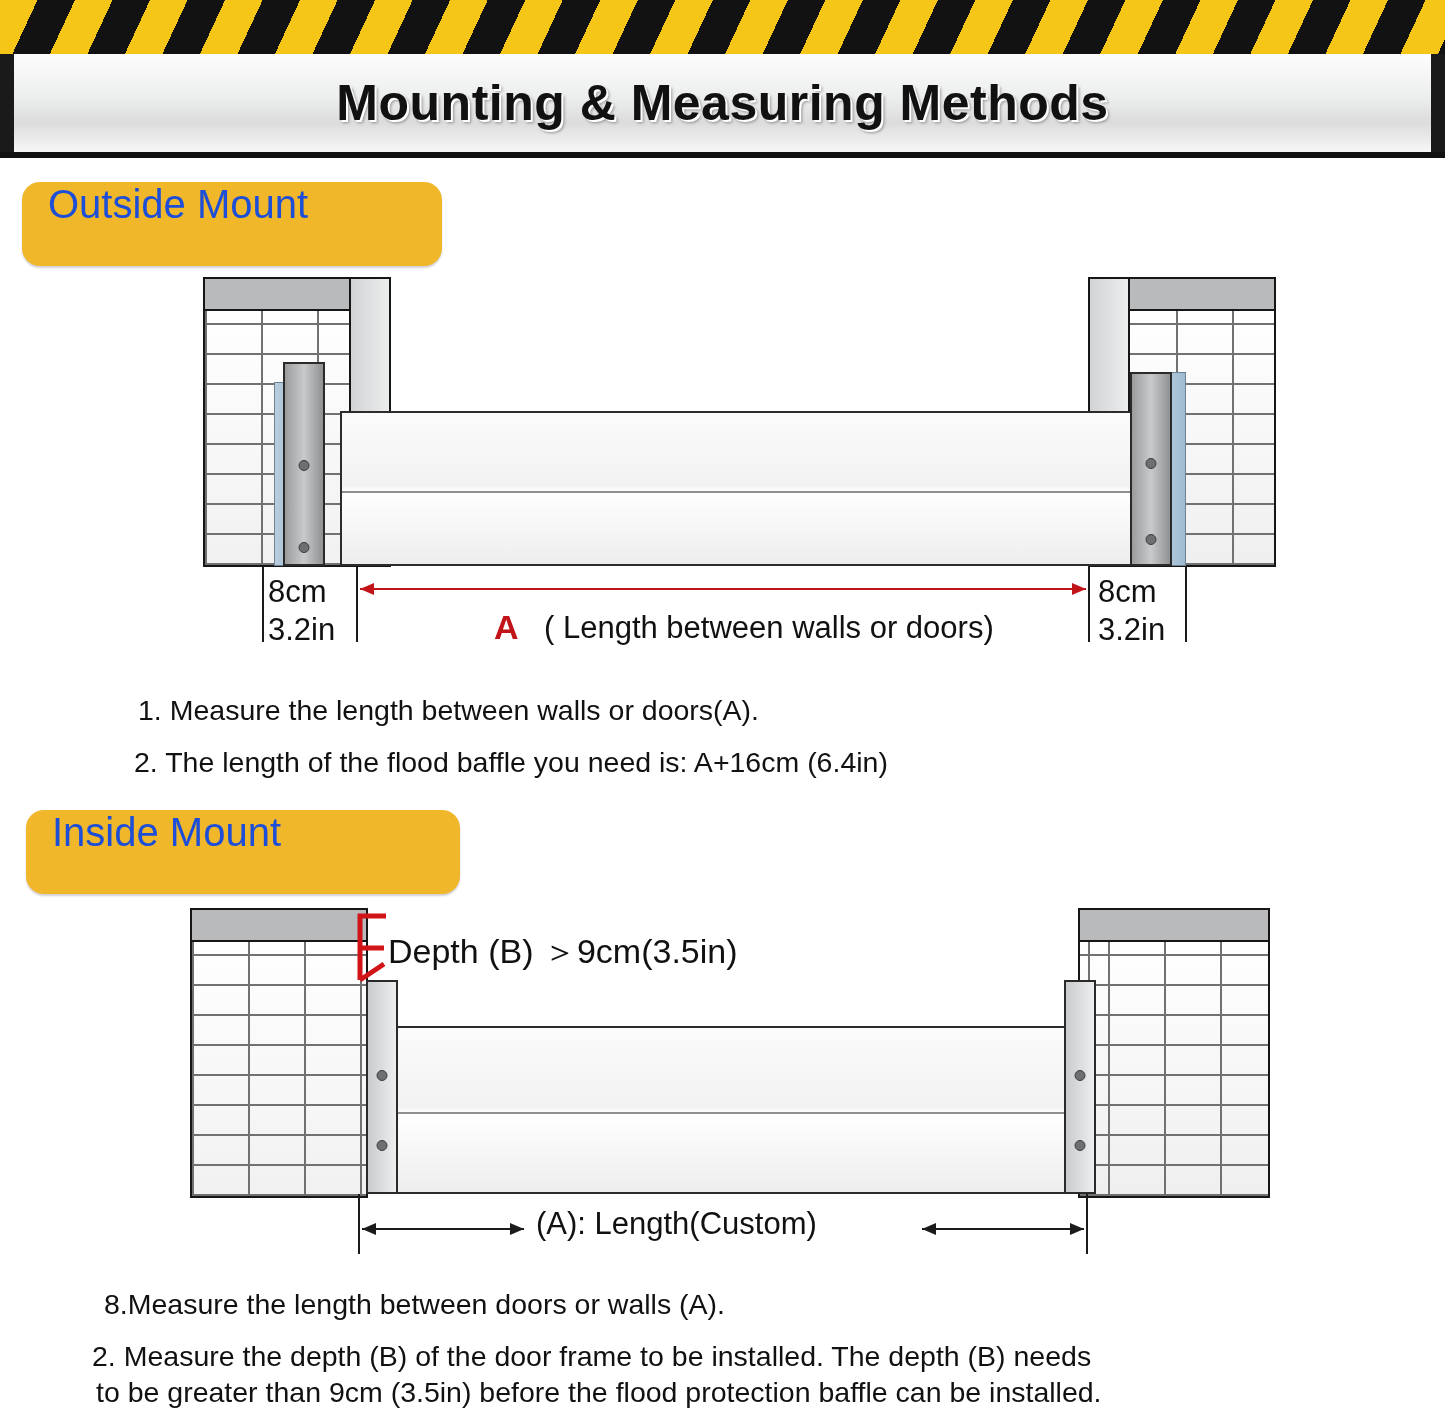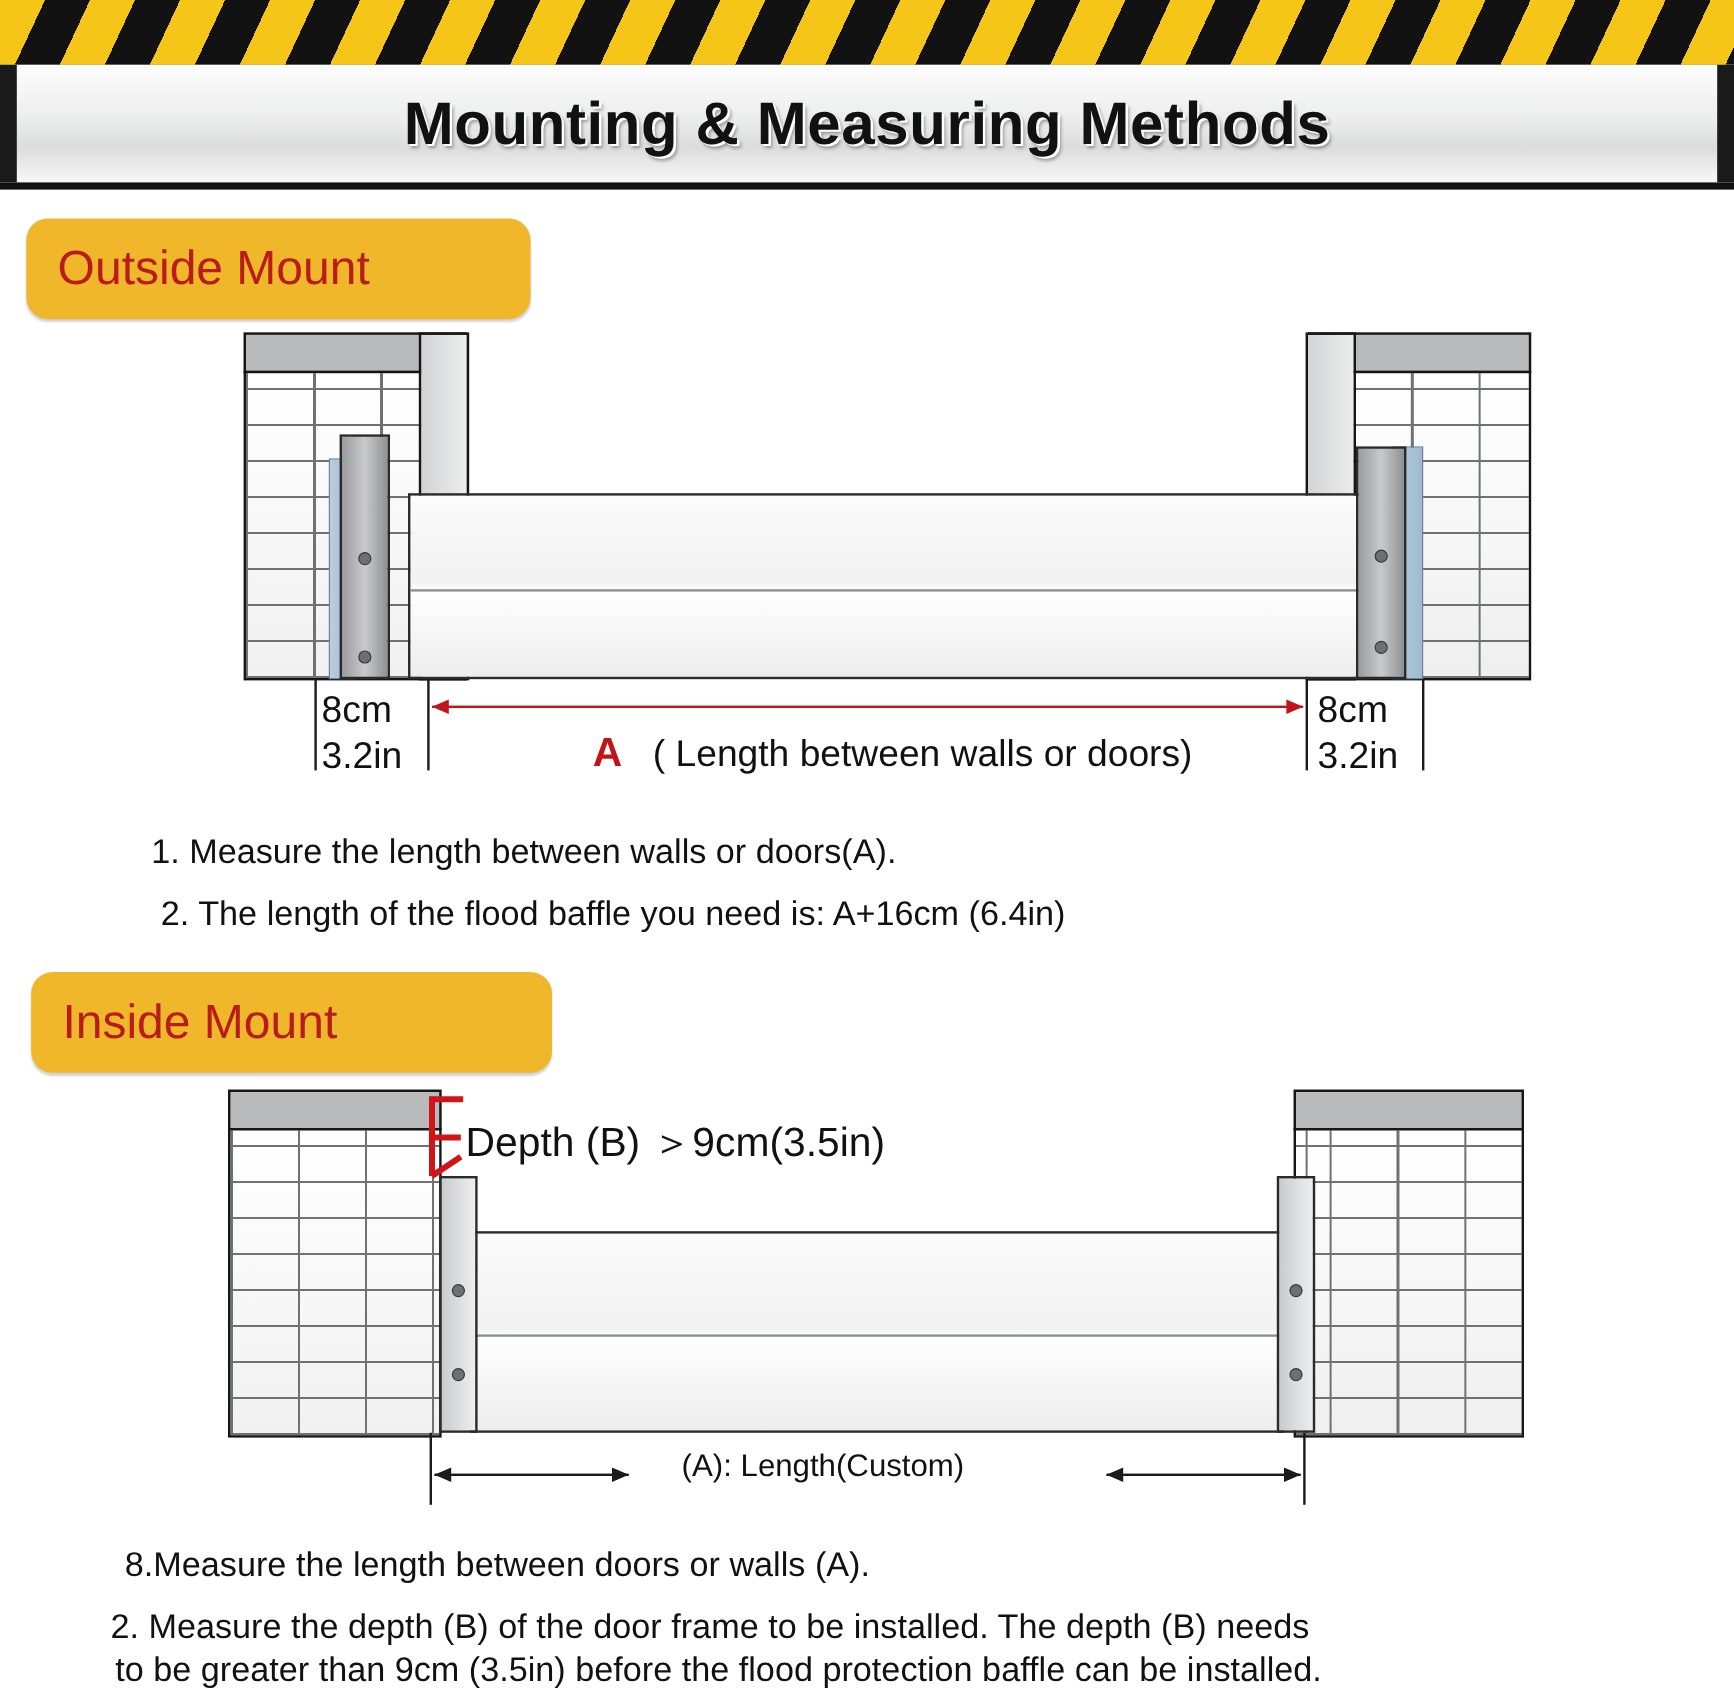--- a/index.html
+++ b/index.html
@@ -39,24 +39,24 @@
   }
   .header-edge-l{left:0;}
   .header-edge-r{right:0;}
 
   
   .badge{
     position:absolute;
     background:#f0b72a;
     border-radius:18px;
     box-shadow:0 2px 2px rgba(0,0,0,.18);
-    display:flex;align-items:center;
+    display:flex;align-items:flex-start;
     padding:0 26px;
     font-size:40px;
-    color:#b91c1c;
+    color:#1d4ed8;
   }
   #badge-outside{left:22px;top:182px;width:368px;height:84px;}
   #badge-inside{left:26px;top:810px;width:382px;height:84px;}
 
   
   .txt{position:absolute;white-space:pre;}
 
   .note{font-size:28.5px;color:#111;}
 
   
@@ -184,21 +184,21 @@
 <div class="dim-line" style="left:360px;top:588px;width:726px;"></div>
 
 <div class="txt" style="left:268px;top:574px;font-size:31px;">8cm</div>
 <div class="txt" style="left:268px;top:612px;font-size:31px;">3.2in</div>
 <div class="txt" style="left:1098px;top:574px;font-size:31px;">8cm</div>
 <div class="txt" style="left:1098px;top:612px;font-size:31px;">3.2in</div>
 
 <div class="txt label-A" style="left:494px;top:608px;">A</div>
 <div class="txt" style="left:516px;top:610px;font-size:31px;margin-left:28px;">( Length between walls or doors)</div>
 
-<div class="txt note" style="left:126px;top:694px;">1. Measure the length between walls or doors(A).</div>
+<div class="txt note" style="left:138px;top:694px;">1. Measure the length between walls or doors(A).</div>
 <div class="txt note" style="left:134px;top:746px;">2. The length of the flood baffle you need is: A+16cm (6.4in)</div>
 
 <div class="badge" id="badge-inside">
   <span>Inside Mount</span>
 </div>
 
 <div class="pillar" style="left:190px;top:908px;width:178px;height:290px;">
   <div class="cap"></div>
   <div class="body"></div>
 </div>
@@ -225,17 +225,17 @@
   <polyline points="8,68 8,4 34,4" fill="none" stroke="#d01418" stroke-width="5"></polyline>
   <line x1="8" y1="36" x2="32" y2="36" stroke="#d01418" stroke-width="5"></line>
   <line x1="8" y1="68" x2="32" y2="52" stroke="#d01418" stroke-width="5"></line>
 </svg>
 <div class="txt" style="left:388px;top:918px;font-size:34px;margin-top:11px;">Depth (B) ＞9cm(3.5in)</div>
 
 <div class="tick" style="left:358px;top:1194px;height:60px;"></div>
 <div class="tick" style="left:1086px;top:1194px;height:60px;"></div>
 <div class="dim-line-black" style="left:362px;top:1228px;width:162px;"></div>
 <div class="dim-line-black" style="left:922px;top:1228px;width:162px;"></div>
-<div class="txt" style="left:568px;top:1206px;font-size:26px;">(A): Length(Custom)</div>
+<div class="txt" style="left:536px;top:1206px;font-size:31px;">(A): Length(Custom)</div>
 
 <div class="txt note" style="left:104px;top:1288px;">8.Measure the length between doors or walls (A).</div>
 <div class="txt note" style="left:92px;top:1340px;">2. Measure the depth (B) of the door frame to be installed. The depth (B) needs</div>
 <div class="txt note" style="left:96px;top:1376px;">to be greater than 9cm (3.5in) before the flood protection baffle can be installed.</div>
 
 </body></html>

